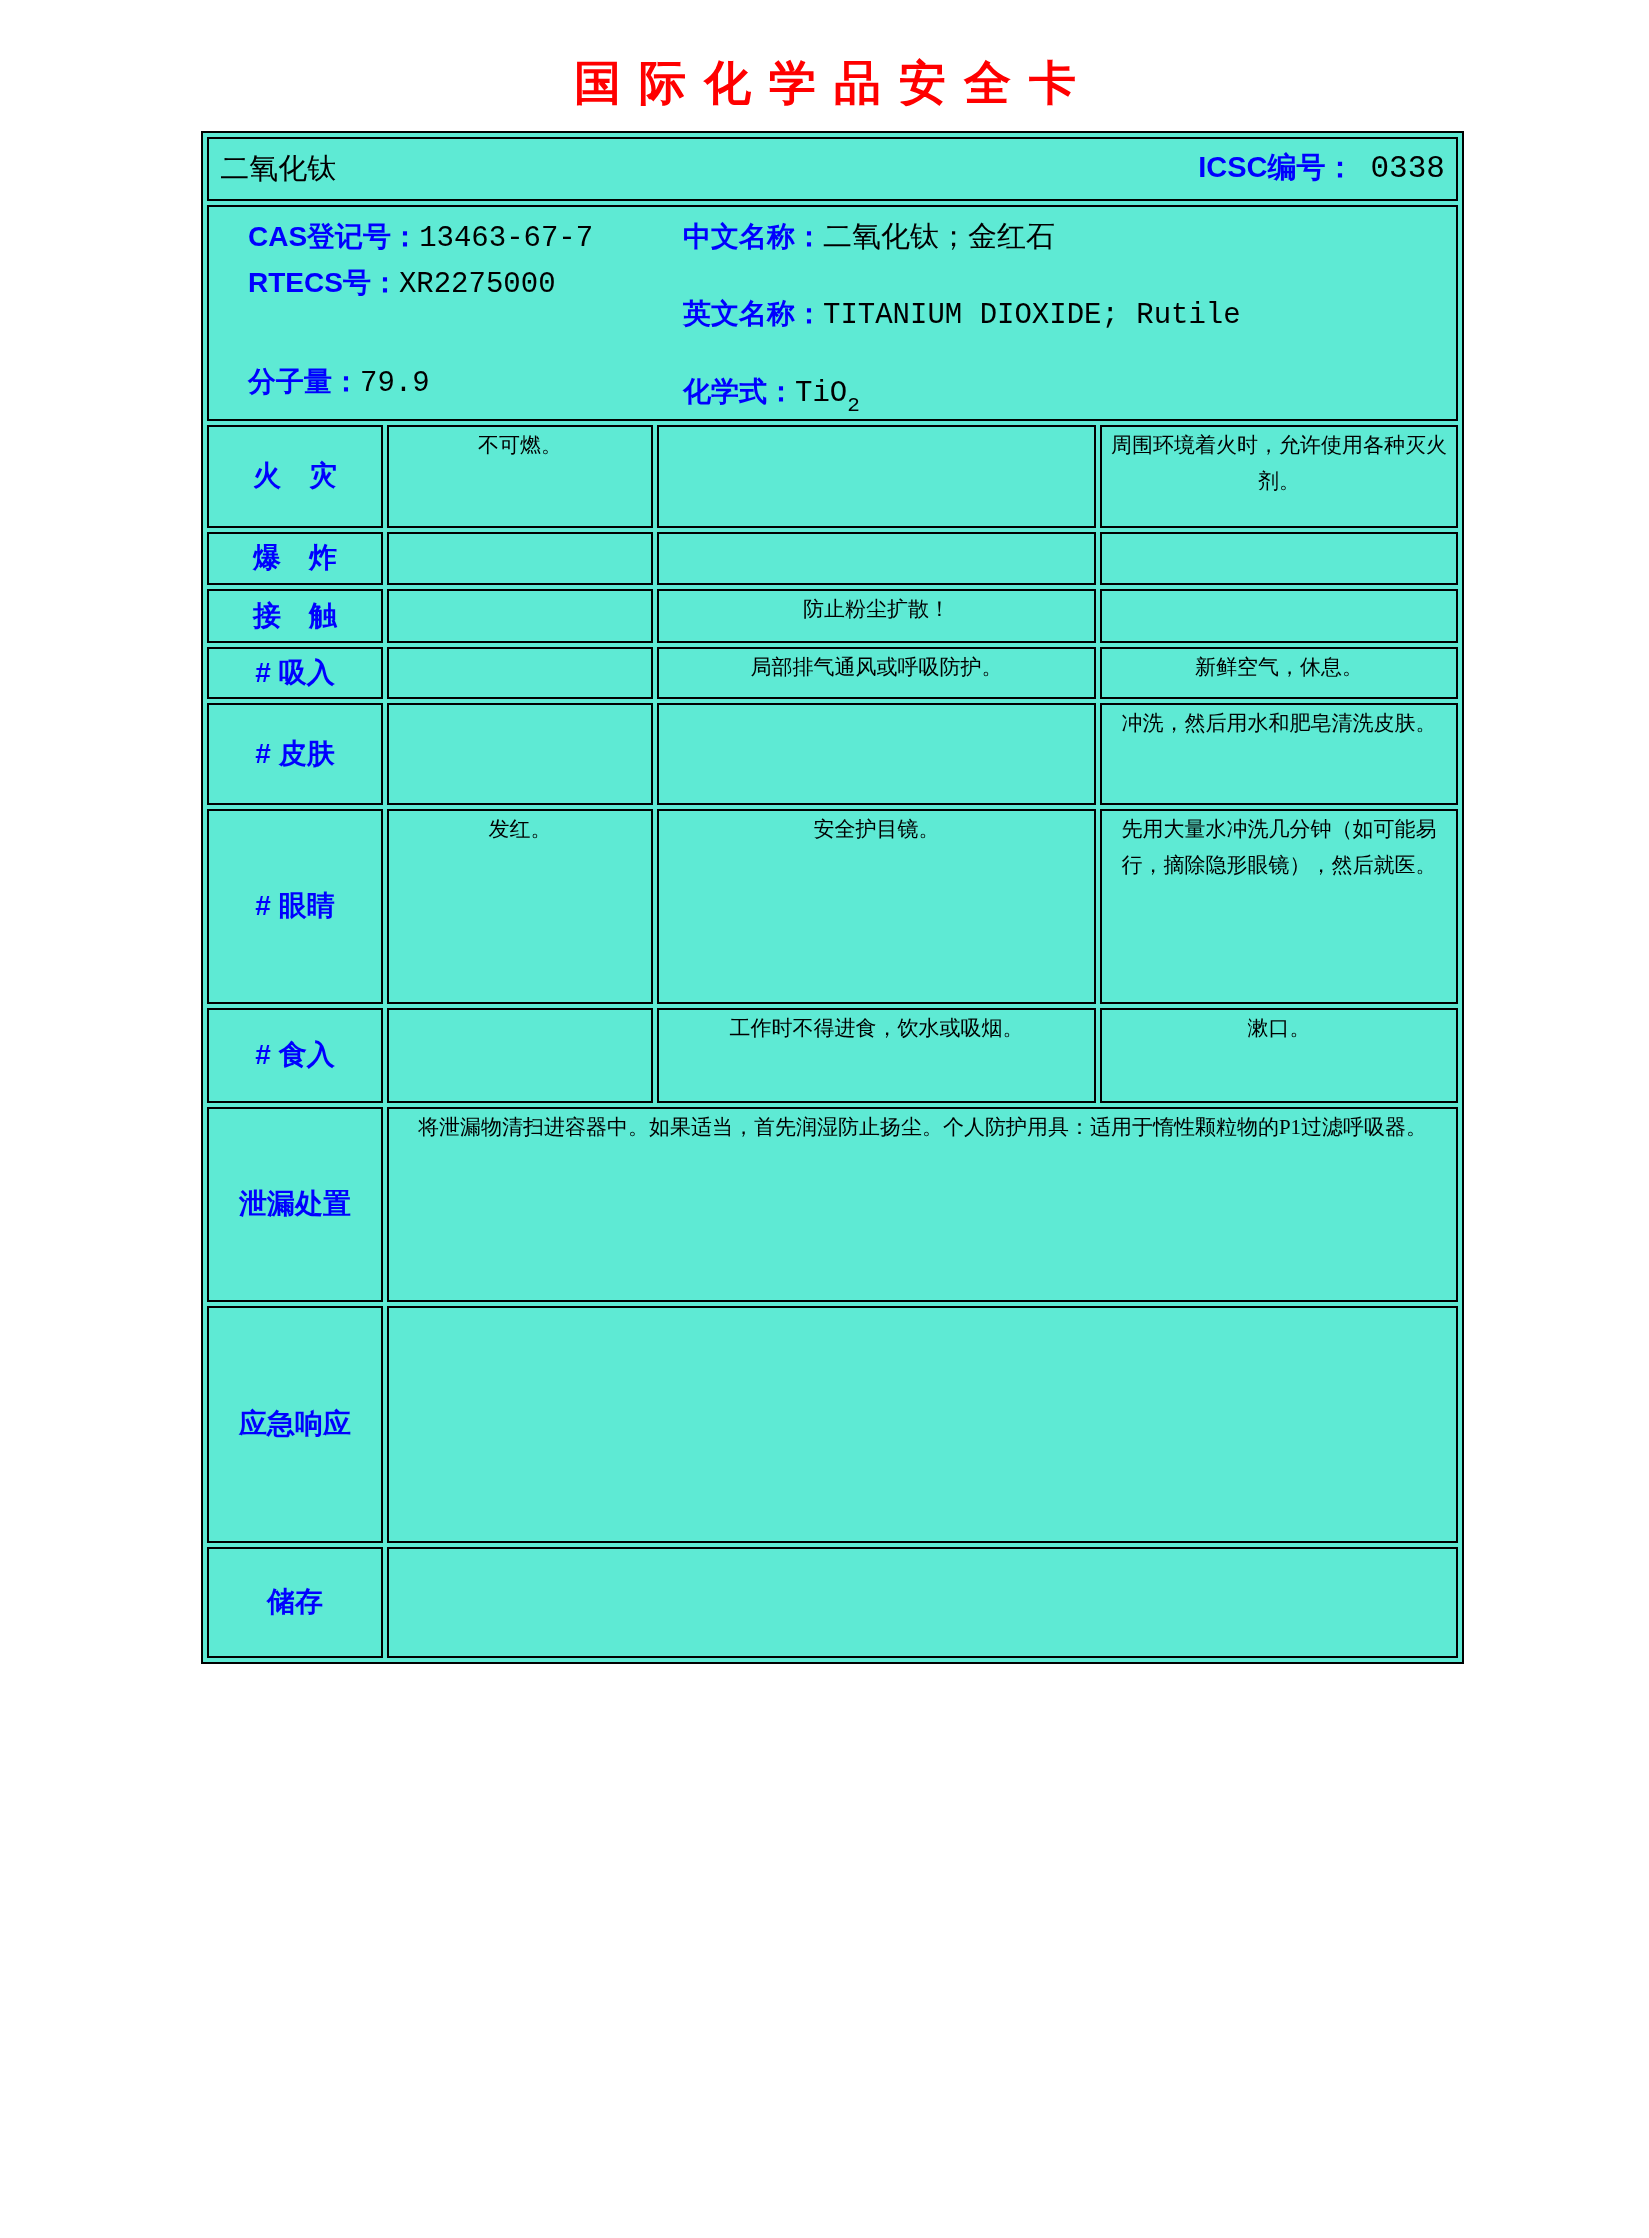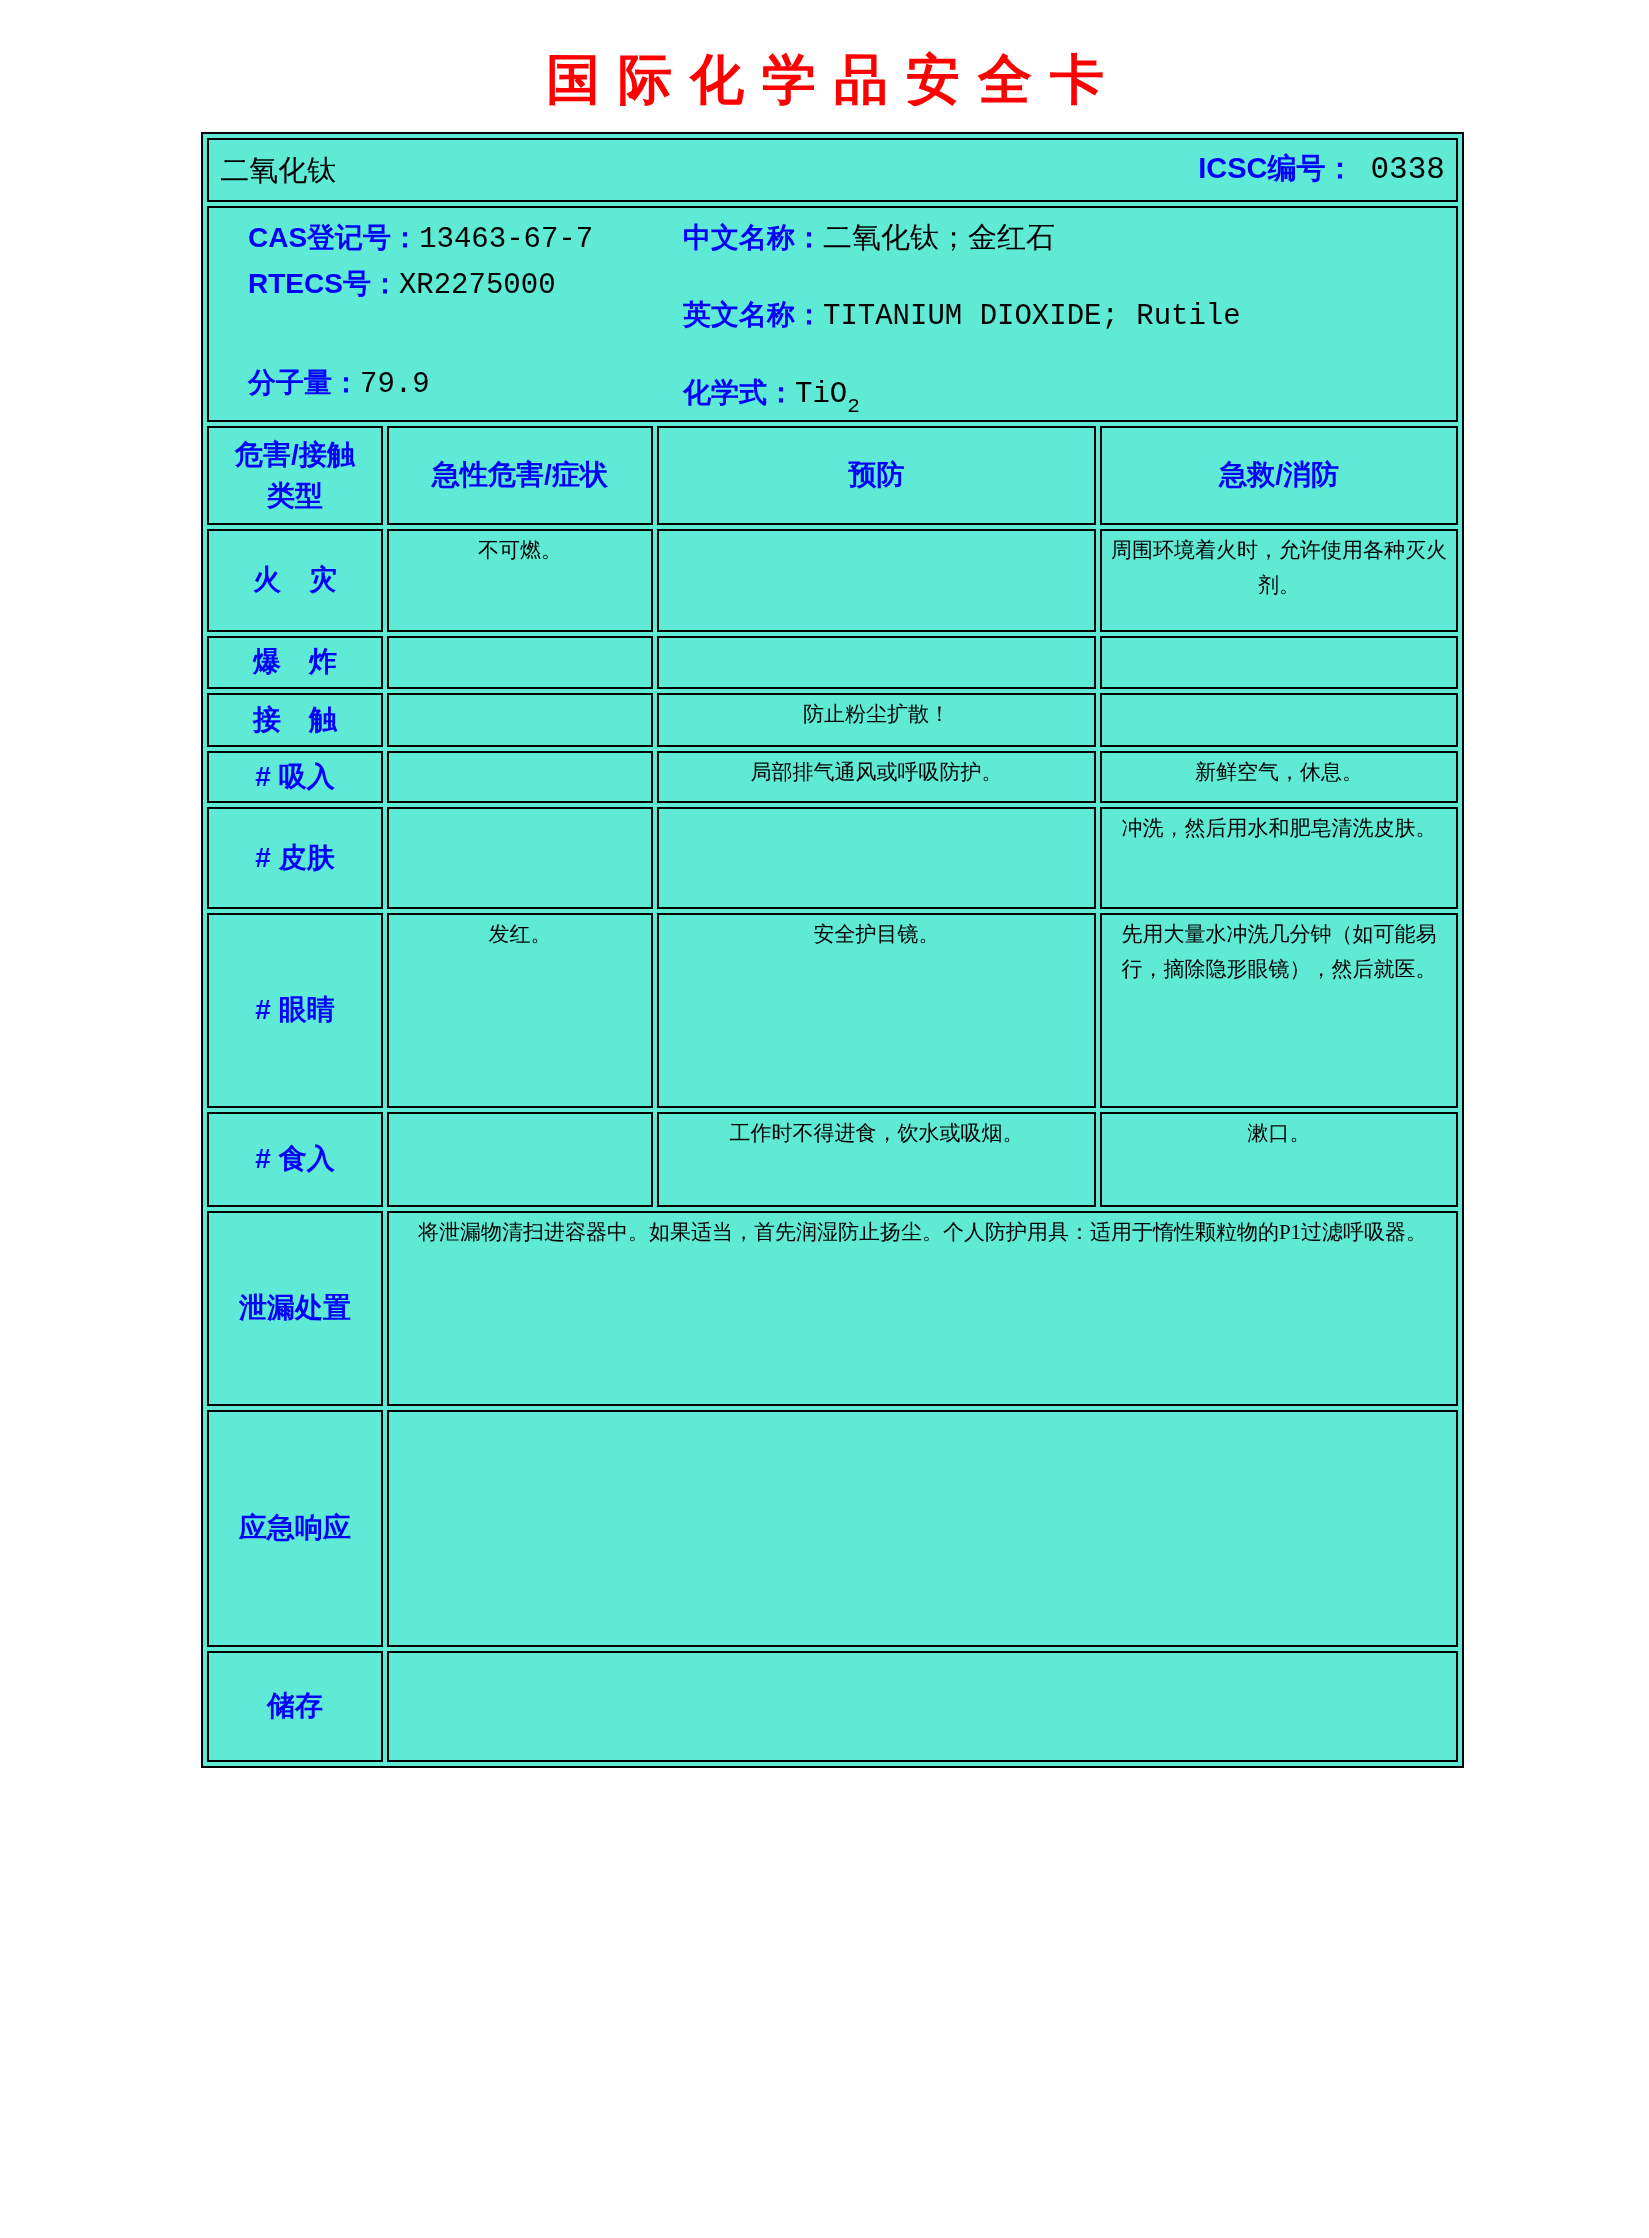--- a/index.html
+++ b/index.html
@@ -11,25 +11,25 @@
     font-family: "Liberation Serif", serif;
     color: #000000;
   }
   .page {
     position: relative;
     width: 1650px;
     height: 2239px;
     overflow: hidden;
   }
   .main-title {
-    margin: 4px;
+    margin: 12px;
     padding-top: 40px;
     text-align: center;
     color: #ff0000;
-    font-size: 54px;
+    font-size: 47px;
     font-weight: bold;
     font-family: "DejaVu Serif", serif;
     letter-spacing: 18px;
     line-height: 1.3;
     text-indent: 18px; 
   }
   table.card {
     border-collapse: separate;
     border-spacing: 4.2px;
     border: 2.8px solid #000000;
@@ -148,27 +148,20 @@
           <div class="info-line en-line">
             <span class="blue lbl">英文名称：</span><span class="mono val">TITANIUM DIOXIDE; Rutile</span>
           </div>
           <div class="info-line formula-line">
             <span class="blue lbl">化学式：</span><span class="mono val">TiO</span><sub class="mono formula-sub">2</sub>
           </div>
         </div>
       </td>
     </tr>
 
-    <tr style="height:99px">
-      <td class="head-cell blue">危害/接触
-类型</td>
-      <td class="head-cell blue">急性危害/症状</td>
-      <td class="head-cell blue">预防</td>
-      <td class="head-cell blue">急救/消防</td>
-    </tr>
 
     <tr style="height:103px">
       <td class="label-cell blue">火　灾</td>
       <td class="content-cell">不可燃。</td>
       <td class="content-cell"></td>
       <td class="content-cell">周围环境着火时，允许使用各种灭火剂。</td>
     </tr>
 
     <tr style="height:53px">
       <td class="label-cell blue">爆　炸</td>

